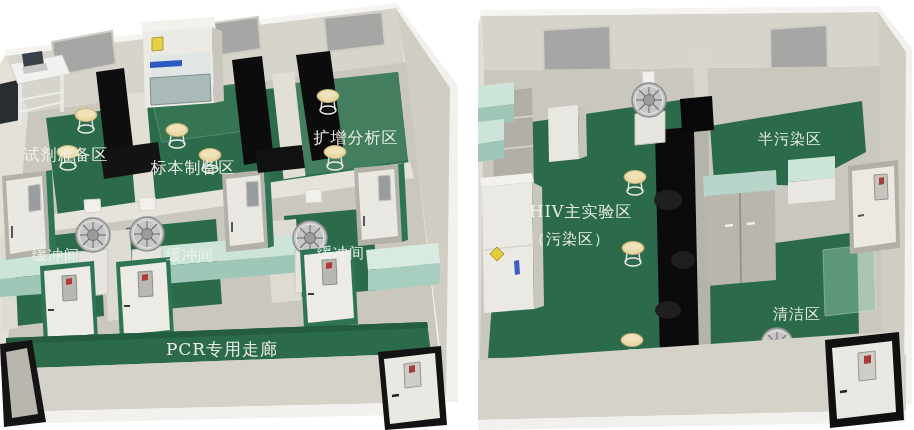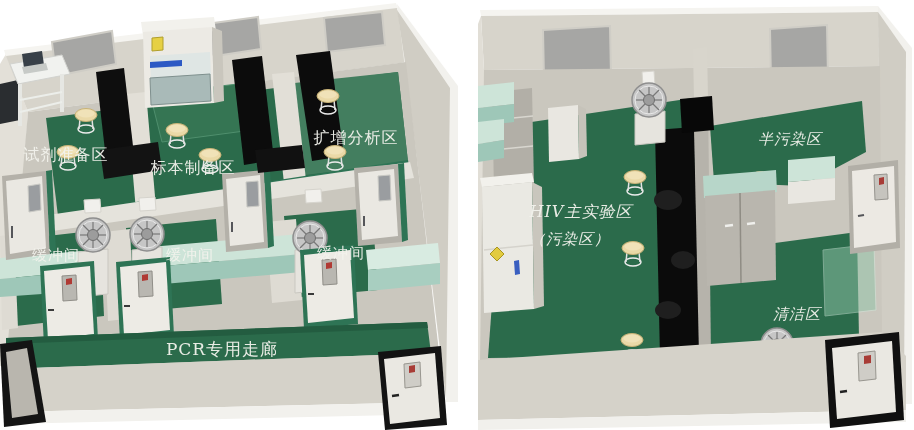--- a/index.html
+++ b/index.html
@@ -1,20 +1,20 @@
 <!DOCTYPE html>
 <html><head>
 <meta charset="utf-8">
 <style>
   html,body{margin:0;padding:0;background:#ffffff;}
   .stage{position:relative;width:914px;height:430px;background:#ffffff;overflow:hidden;
          font-family:"DejaVu Serif","Liberation Serif",serif;}
   .panel{position:absolute;top:0;}
   .panel.left{left:0;}
-  .panel.right{left:478px;font-style:italic;}
+  .panel.right{left:478px;}
   svg{display:block;}
   text.zone{fill:#f3f3ed;opacity:.95;text-anchor:middle;
             font-family:"DejaVu Serif","Liberation Serif",serif;letter-spacing:1px;}
 </style>
 </head>
 <body>
 
 <div class="stage">
 
   <div class="panel left">

